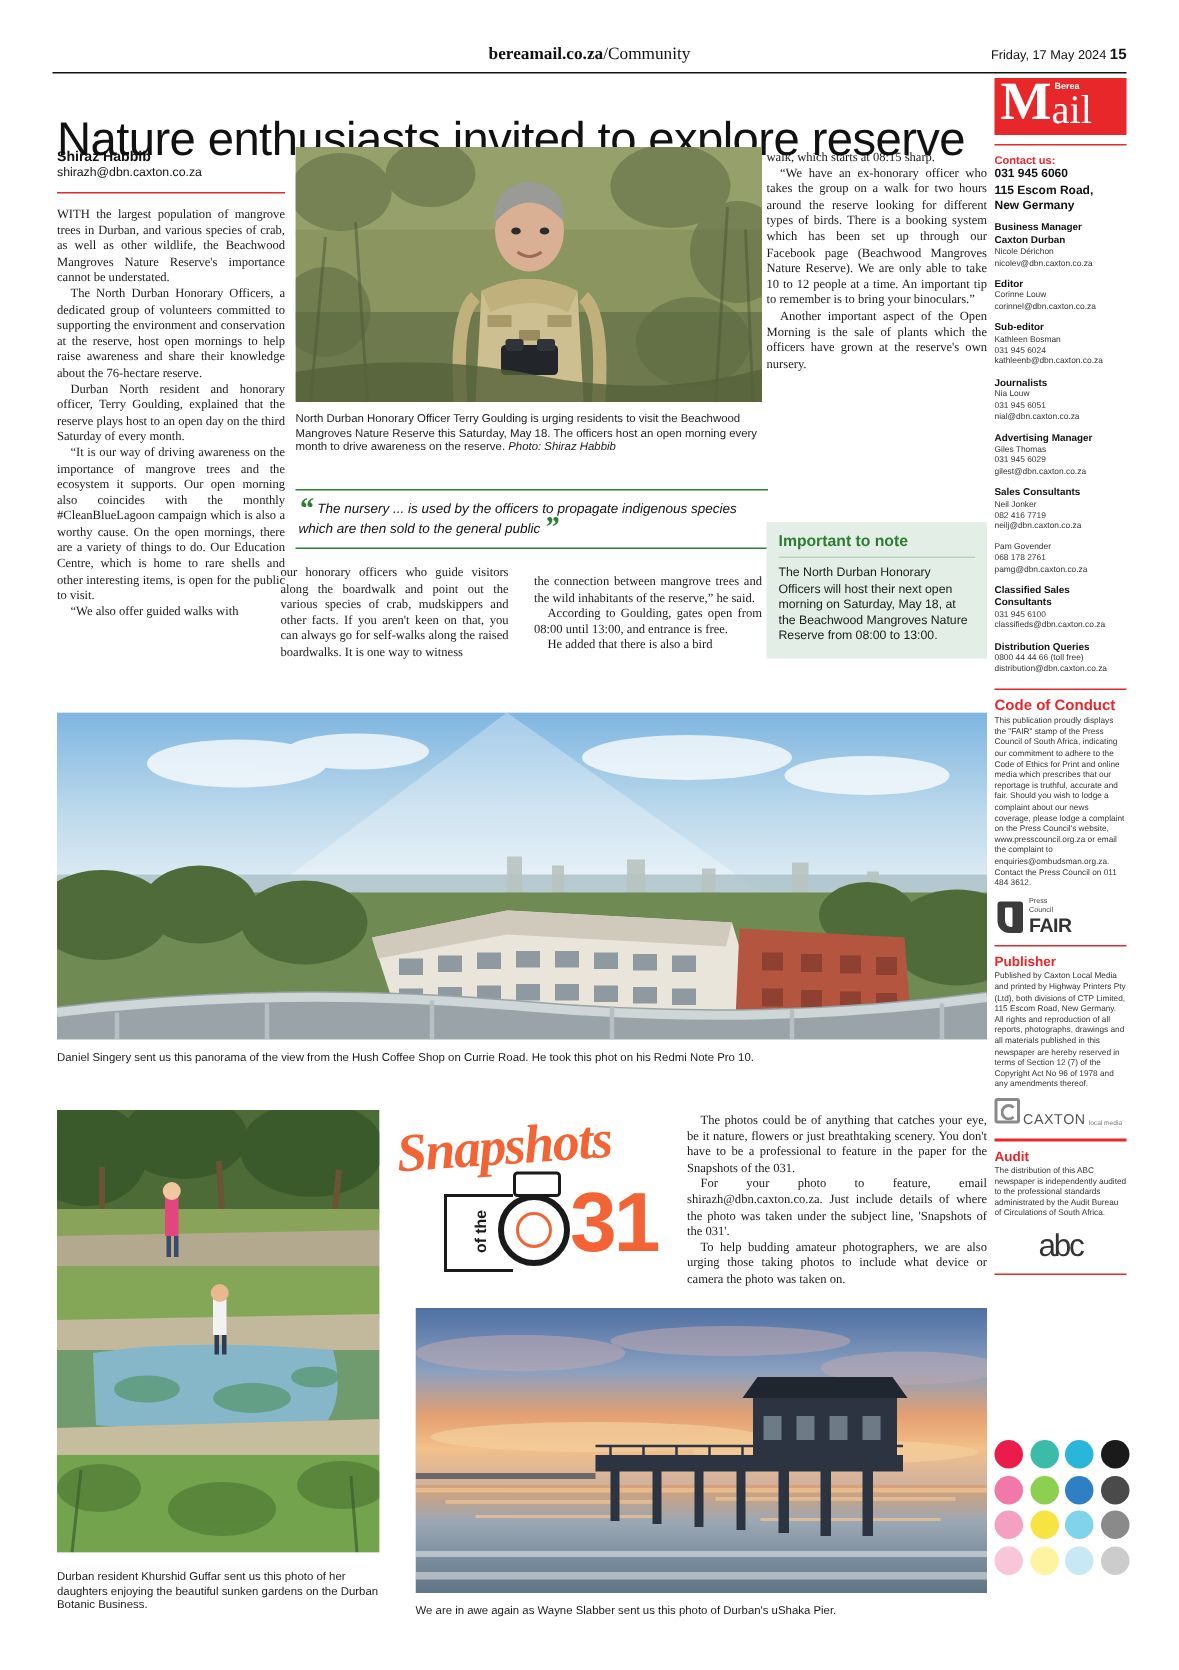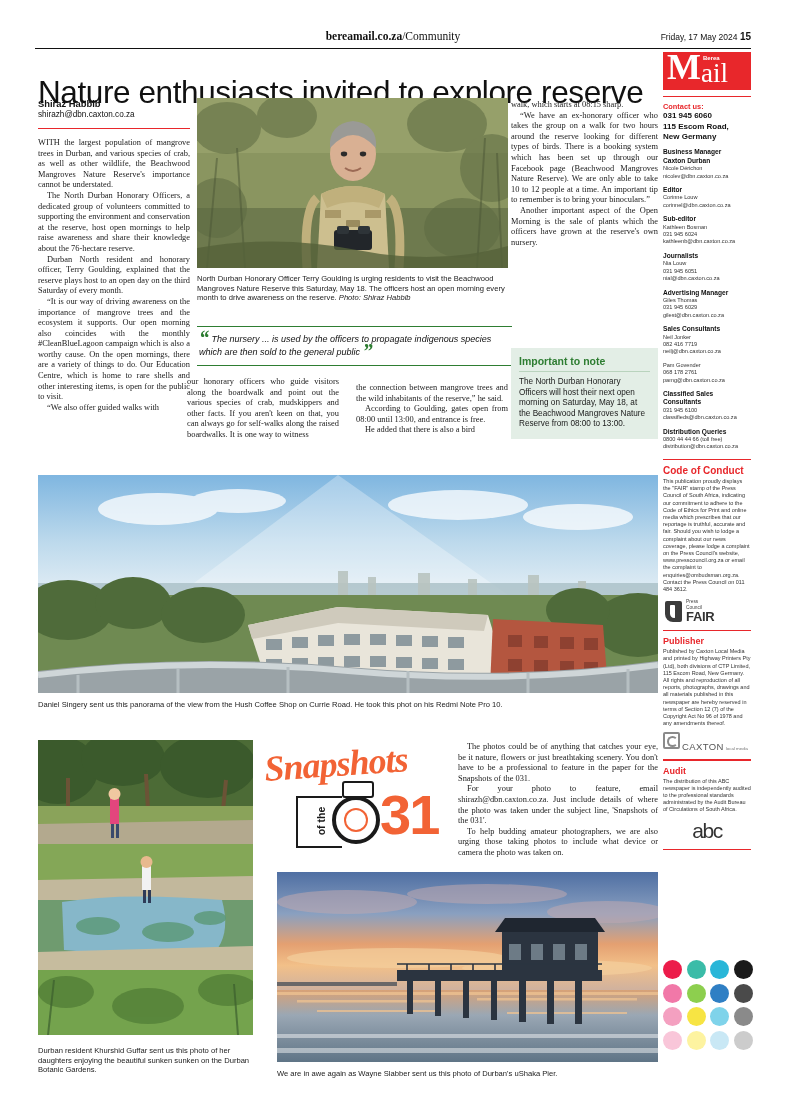--- a/index.html
+++ b/index.html
@@ -322,21 +322,21 @@
         <circle cx="108.5" cy="122" r="6" fill="#e8b98e"></circle>
         <rect x="105" y="150" width="3" height="13" fill="#2e3b57"></rect>
         <rect x="110" y="150" width="3" height="13" fill="#2e3b57"></rect>
       </g>
       <g stroke="#3c5f2e" stroke-width="2" opacity="0.7">
         <path d="M10 295 L16 240"></path>
           <path d="M200 295 L196 244"></path>
       </g>
     </svg>
   </div>
-  <div class="cap capGardens">Durban resident Khurshid Guffar sent us this photo of her daughters enjoying the beautiful sunken sunken on the Durban Botanic Gardens.</div>
+  <div class="cap capGardens">Durban resident Khurshid Guffar sent us this photo of her daughters enjoying the beautiful sunken gardens on the Durban Botanic Business.</div>
 
   <div class="snap">
     <div class="snapword">Snapshots</div>
     <div class="snapbox"></div>
     <div class="snapofthe">
         <span>of the</span>
       </div>
     <div class="lens"></div>
     <div class="lenscore"></div>
     <div class="flash"></div>

